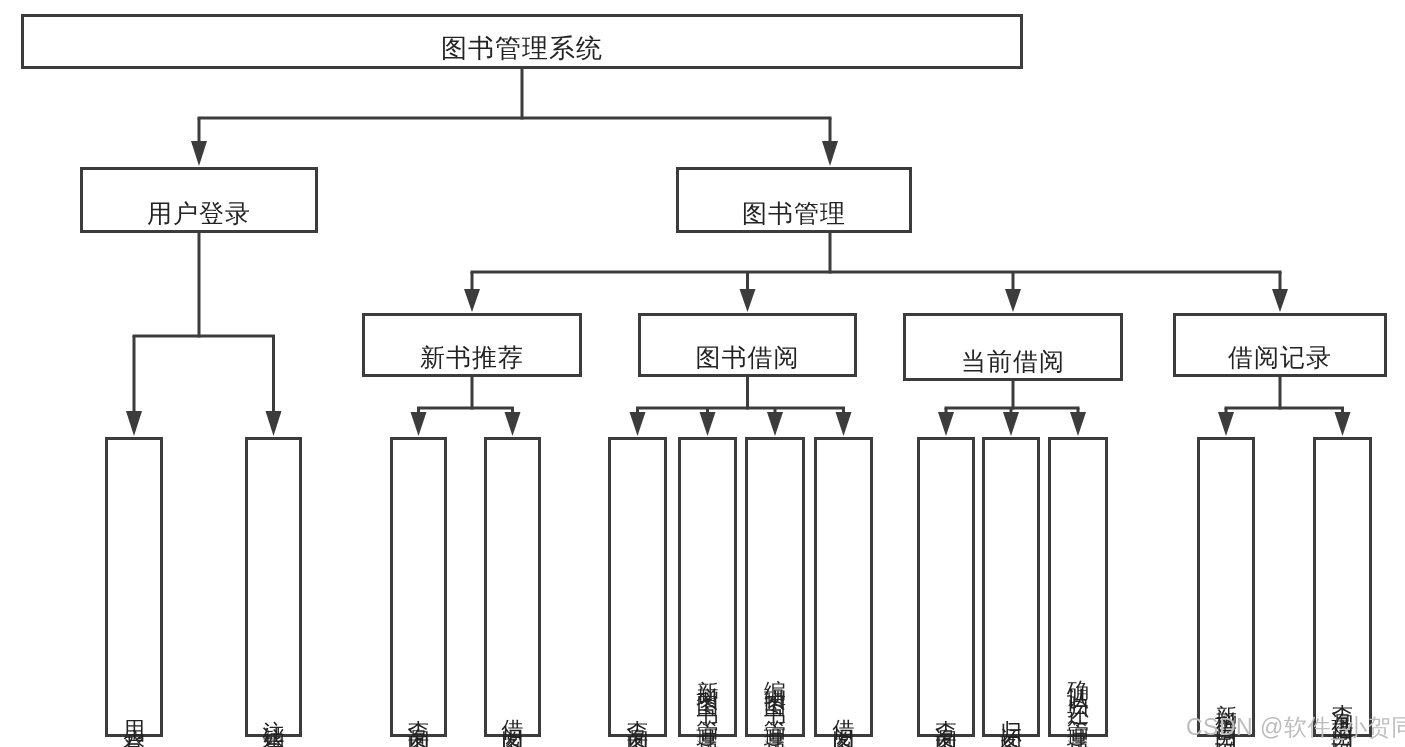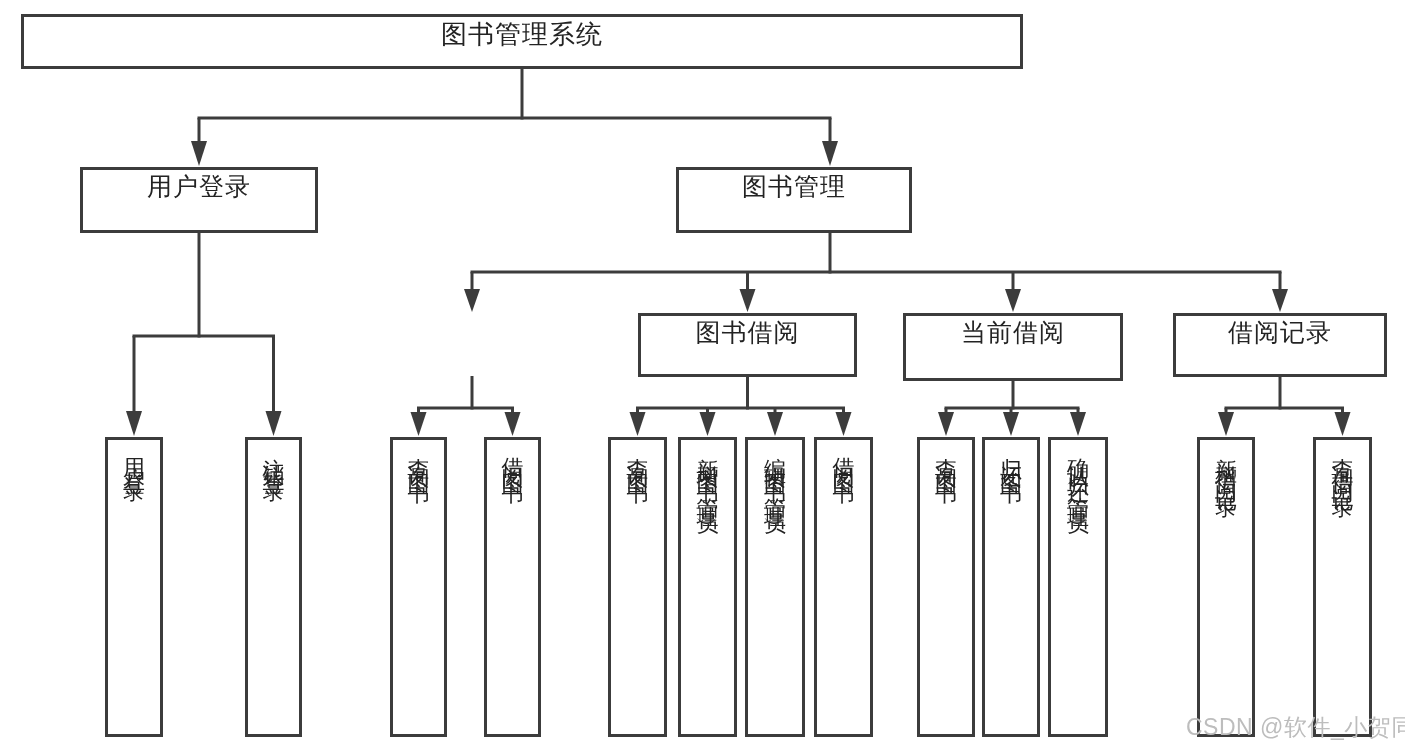--- a/index.html
+++ b/index.html
@@ -5,21 +5,21 @@
   html,body{margin:0;padding:0;background:#ffffff;}
   .stage{
     position:relative;width:1405px;height:747px;background:#ffffff;overflow:hidden;
     font-family:"Liberation Sans","DejaVu Sans",sans-serif;
   }
   .connectors{position:absolute;left:0;top:0;width:1405px;height:747px;z-index:1;}
   .connectors line{stroke:#3c3c3c;stroke-width:3;}
   .connectors polygon{fill:#3c3c3c;stroke:none;}
   .node{
     position:absolute;box-sizing:border-box;border:3px solid #3c3c3c;background:#ffffff;
-    display:flex;align-items:flex-start;justify-content:center;color:#232323;z-index:2;
+    display:flex;align-items:flex-end;justify-content:center;color:#232323;z-index:2;
   }
   .node.root-box{font-size:26px;letter-spacing:1px;}
   .node.h-box{font-size:25px;letter-spacing:1px;}
   .node.v-box .vtext{
     writing-mode:vertical-rl;text-orientation:mixed;
     font-size:22px;letter-spacing:8px;line-height:1;white-space:nowrap;
   }
   .watermark{
     position:absolute;left:1186px;top:712px;z-index:5;
     font-size:23px;color:#bdbdbd;white-space:nowrap;letter-spacing:0.5px;
@@ -110,20 +110,23 @@
     <span>图书管理系统</span>
   </div>
 
   <div class="node h-box" style="left:80px;top:167px;width:238px;height:66px">
     <span>用户登录</span>
   </div>
   <div class="node h-box" style="left:676px;top:167px;width:236px;height:66px">
     <span>图书管理</span>
   </div>
 
+  <div class="node h-box" style="left:362px;top:313px;width:220px;height:64px">
+    <span>新书推荐</span>
+  </div>
   <div class="node h-box" style="left:638px;top:313px;width:219px;height:64px">
     <span>图书借阅</span>
   </div>
   <div class="node h-box" style="left:903px;top:313px;width:220px;height:68px">
     <span>当前借阅</span>
   </div>
   <div class="node h-box" style="left:1173px;top:313px;width:214px;height:64px">
     <span>借阅记录</span>
   </div>
 

